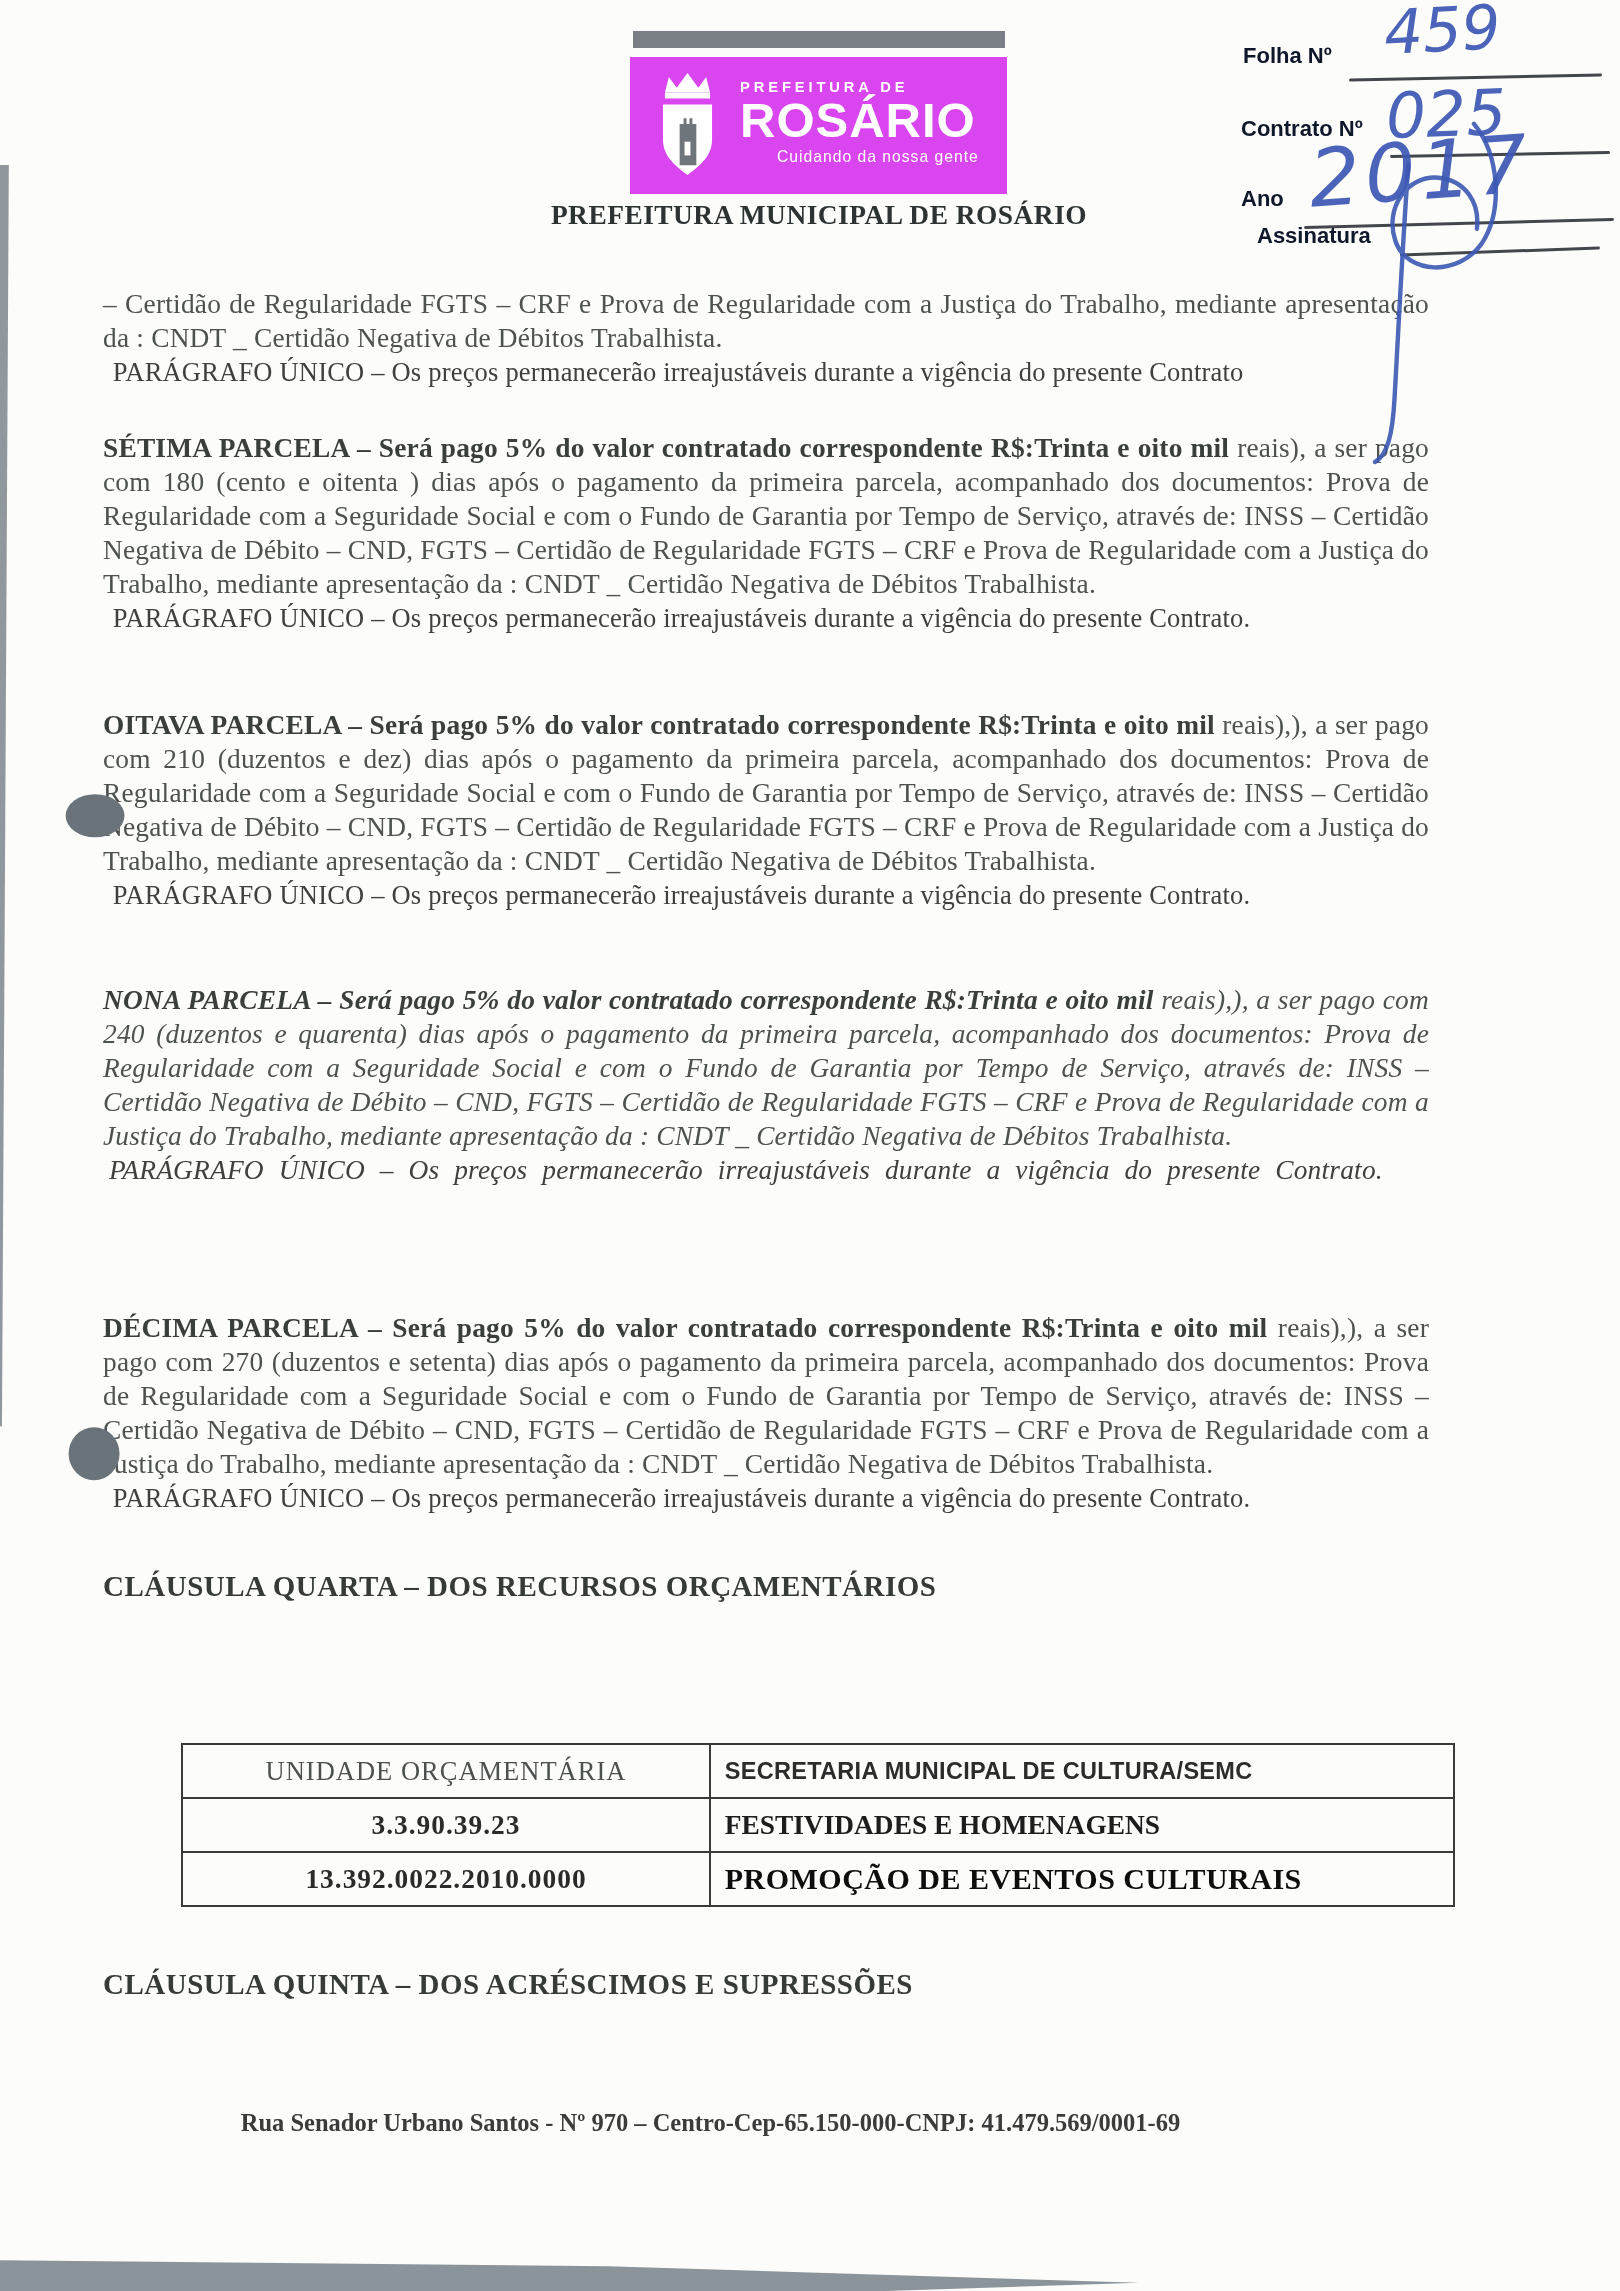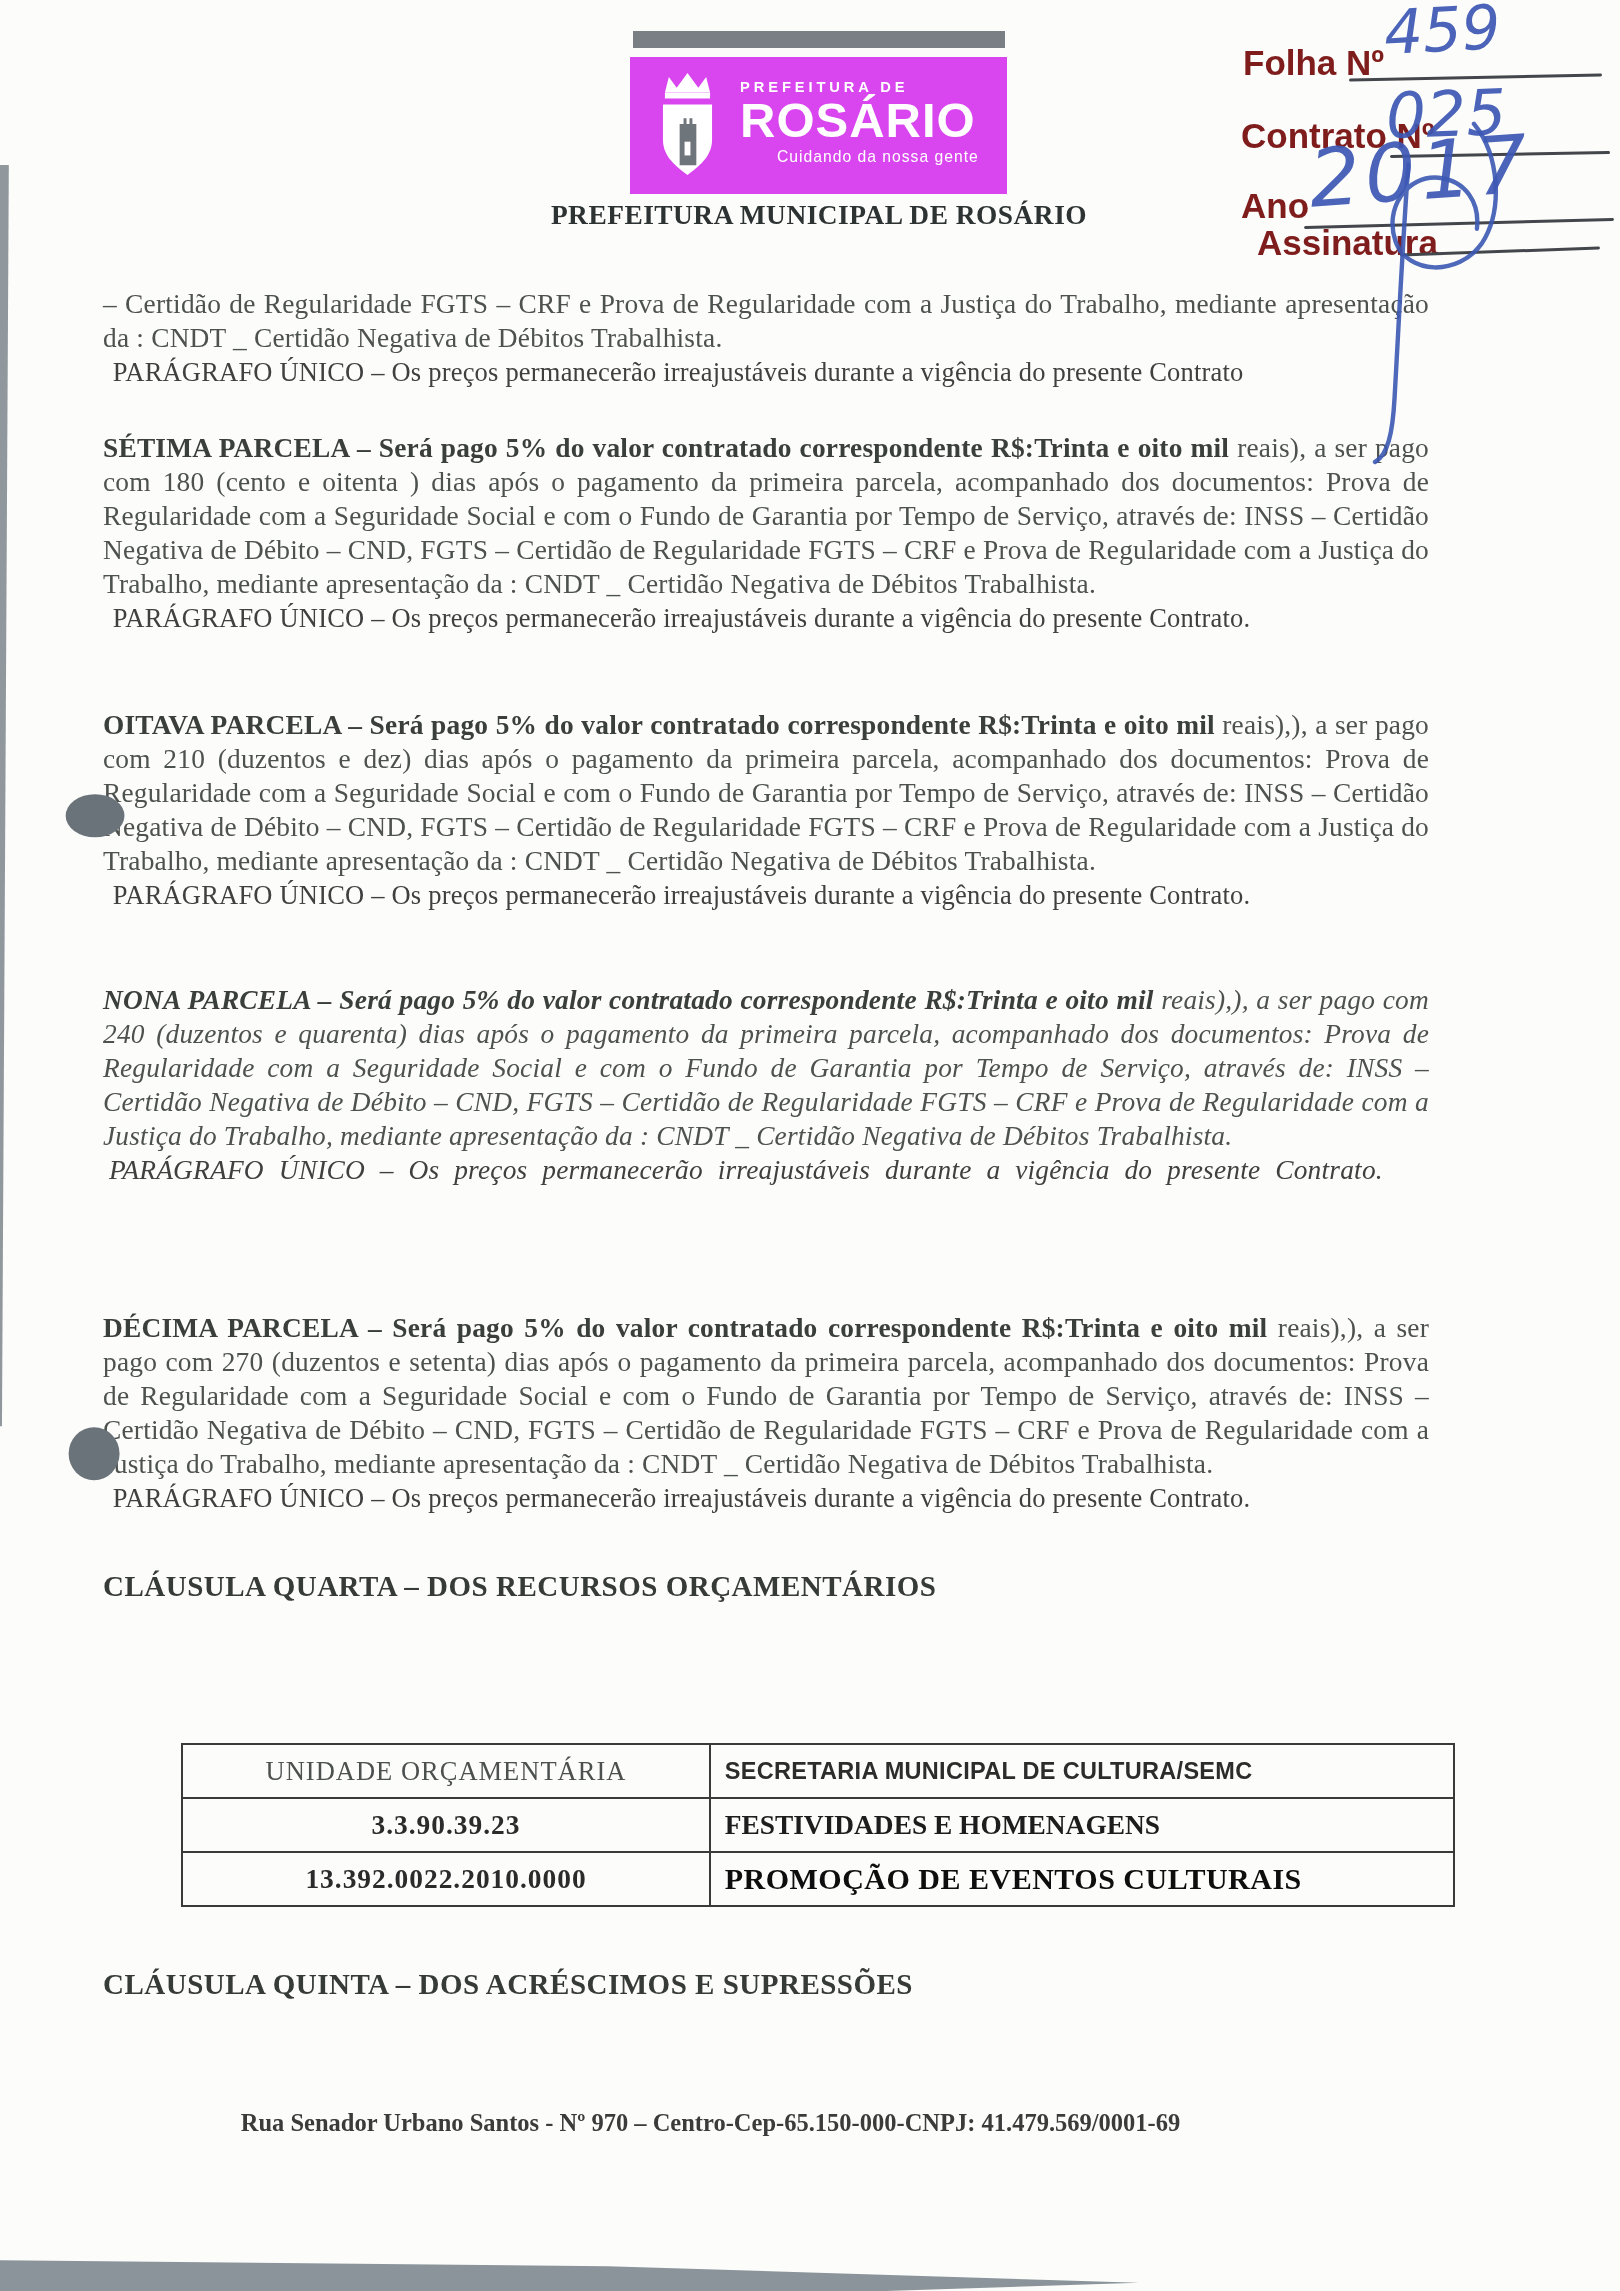--- a/index.html
+++ b/index.html
@@ -13,21 +13,21 @@
   .crest{position:absolute;left:27.4px;top:13.7px;width:61px;height:108px;}
   .logo-textblock{position:absolute;left:110px;top:21.6px;color:#fff;font-family:"Liberation Sans",sans-serif;}
   .logo-top{font-size:14.7px;font-weight:bold;letter-spacing:3.9px;}
   .logo-name{font-size:49px;font-weight:bold;letter-spacing:1px;line-height:51px;}
   .logo-tagline{font-size:15.7px;margin-left:37px;margin-top:2px;letter-spacing:1px;}
   .org-title{
     position:absolute;left:412px;top:200px;width:814px;text-align:center;
     font-weight:bold;font-size:27.4px;color:#2d3233;letter-spacing:0.5px;
   }
   
-  .hfield{position:absolute;font-family:"Liberation Sans",sans-serif;font-weight:bold;color:#7f1d1d;font-size:35px;}
+  .hfield{position:absolute;font-family:"Liberation Sans",sans-serif;font-weight:bold;color:#0f172a;font-size:22px;}
   .f-folha{left:1243px;top:43px;}
   .f-processo{left:1241px;top:116px;}
   .f-ano{left:1241px;top:186px;}
   .f-assinatura{left:1257px;top:223px;}
   .hline{position:absolute;height:2.9px;background:#43474b;border-radius:2px;}
   .l-folha{left:1349px;top:76px;width:253px;transform:rotate(-1.2deg);}
   .l-processo{left:1390px;top:153px;width:220px;transform:rotate(-1deg);}
   .l-ano{left:1304px;top:222px;width:310px;transform:rotate(-1.5deg);}
   .l-assinatura{left:1400px;top:250px;width:200px;transform:rotate(-2deg);}
   .hw{position:absolute;color:#3c58b4;font-family:"DejaVu Sans",sans-serif;font-style:italic;opacity:.92;}

